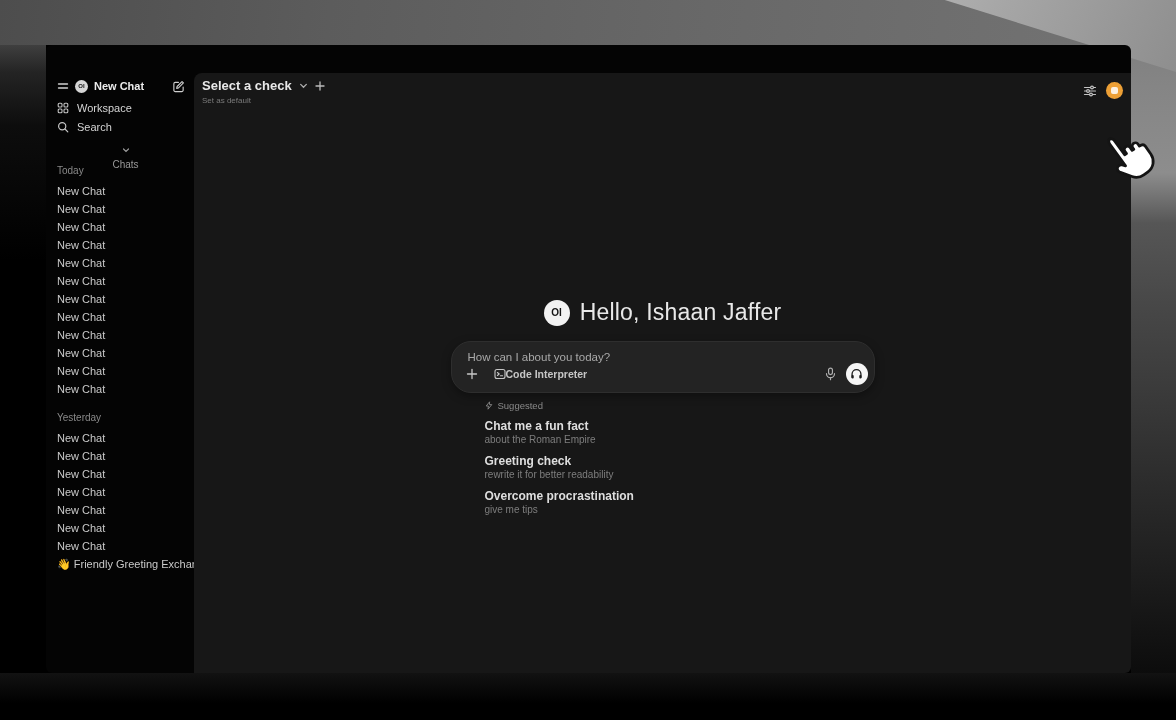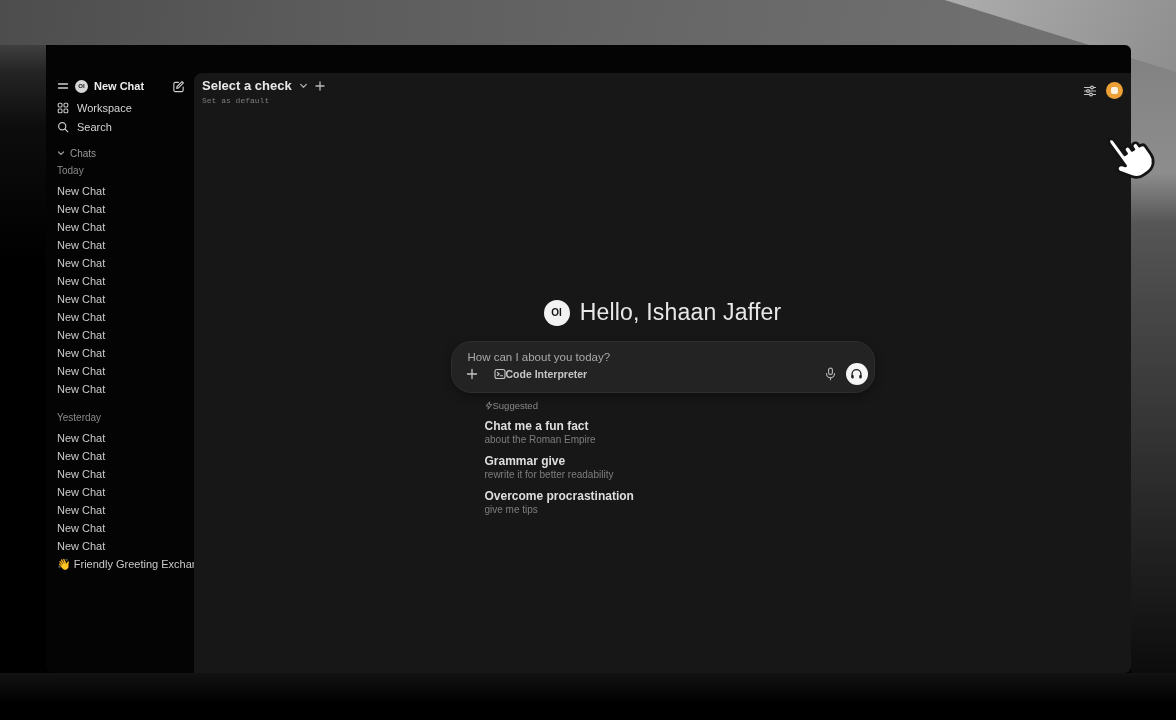--- a/index.html
+++ b/index.html
@@ -30,37 +30,37 @@
   .sb-header { display:flex; align-items:center; height:18px; margin:0 9px 0 11px; gap:6px; }
   .sb-logo { width:13px; height:13px; border-radius:50%; background:#d6d6d6; color:#111;
     font-size:6px; font-weight:700; display:flex; align-items:center; justify-content:center; letter-spacing:.2px; }
   .sb-brand { font-size:11px; font-weight:700; color:#ececec; flex:1; }
   .icon { display:inline-flex; align-items:center; justify-content:center; }
   .icon svg { display:block; }
   .sb-row { display:flex; align-items:flex-end; gap:8px; height:19px; padding-left:11px;
     font-size:11px; color:#d4d4d4; cursor:pointer; }
   .sb-row:first-of-type { margin-top:8px; }
   .sb-chats { display:flex; align-items:center; gap:5px; height:14px; padding-left:11px;
-    margin-top:13px; font-size:10px; color:#9a9a9a; }
+    margin-top:13px; font-size:10px; color:#9a9a9a;flex-direction:column; }
   .sb-date { font-size:10px; color:#8a8a8a; padding-left:11px; height:14px; line-height:14px; }
   .sb-date.today { margin-top:4px; }
   .sb-date.yesterday { margin-top:13px; margin-bottom:3px; }
   .chat-list { margin-top:4px; }
   .chat-item { height:18px; line-height:18px; padding-left:11px; font-size:11px;
     color:#cacaca; white-space:nowrap; overflow:hidden; cursor:pointer; }
 
   
   .surface { position:absolute; left:148px; top:28px; right:0; bottom:0;
     background:#171717; border-top-left-radius:8px; }
   .topbar { position:absolute; left:0; right:0; top:0; height:44px;
     display:flex; align-items:flex-start; justify-content:space-between; padding:5px 6px 0 8px; }
   .model-wrap { display:flex; flex-direction:column; }
   .model-row { display:flex; align-items:center; gap:7px; cursor:pointer; }
   .model-label { font-size:13px; font-weight:700; color:#e8e8e8; }
-  .model-sub { font-size:8px; color:#7b7b7b; margin-top:3px; cursor:pointer;font-family:Liberation Mono, monospace; }
+  .model-sub { font-size:8px; color:#7b7b7b; margin-top:3px; cursor:pointer; }
   .top-actions { display:flex; align-items:center; gap:9px; padding-top:4px; padding-right:2px; }
   .avatar { width:17px; height:17px; border-radius:50%; display:flex; align-items:center;
     justify-content:center; cursor:pointer; }
   .avatar-glyph { width:7px; height:7px; border-radius:2px; background:rgba(255,255,255,.85); }
 
   
   .center-col { position:absolute; left:50%; transform:translateX(-50%); top:226px; width:424px; }
   .hero { display:flex; align-items:center; justify-content:center; gap:10px; height:27px; }
   .hero-logo { width:26px; height:26px; border-radius:50%; background:#f2f2f2; color:#141414;
     font-size:10px; font-weight:700; display:flex; align-items:center; justify-content:center; }
@@ -77,21 +77,21 @@
     color:#c8c8c8; cursor:pointer; }
   .ci-chip { display:flex; align-items:center; margin-left:13px; cursor:pointer; }
   .ci-label { font-size:10.5px; font-weight:600; color:#c6c6c6; }
   .controls-right { margin-left:auto; display:flex; align-items:center; gap:9px; }
   .mic-btn { display:flex; cursor:pointer; }
   .call-btn { width:22px; height:22px; border-radius:50%; background:#f5f5f5;
     display:flex; align-items:center; justify-content:center; cursor:pointer; }
 
   
   .suggested { margin-top:7px; padding-left:34px; }
-  .sg-head { display:flex; align-items:center; height:11px; }
+  .sg-head { display:flex; align-items:center; gap:5px; height:11px; }
   .sg-head-label { font-size:9.5px; color:#8a8a8a; }
   .sg-item { margin-top:9px; cursor:pointer; }
   .sg-title { font-size:12px; font-weight:600; color:#dedede; line-height:13px; }
   .sg-sub { font-size:10px; color:#7e7e7e; line-height:12px; margin-top:1px; }
 
   
   .cursor { position:absolute; left:1102px; top:128px; width:52px; height:56px; z-index:50;
     transform:rotate(-36deg); }
 </style>
 </head>
@@ -285,21 +285,21 @@
             </span>
             <span class="sg-head-label">Suggested</span>
           </div>
           <div>
 
           <div class="sg-item">
               <div class="sg-title">Chat me a fun fact</div>
               <div class="sg-sub">about the Roman Empire</div>
             </div>
               <div class="sg-item">
-              <div class="sg-title">Grammar give</div>
+              <div class="sg-title">Greeting check</div>
               <div class="sg-sub">rewrite it for better readability</div>
             </div>
               <div class="sg-item">
               <div class="sg-title">Overcome procrastination</div>
               <div class="sg-sub">give me tips</div>
             </div>
             </div>
         </div>
       </div>
 

